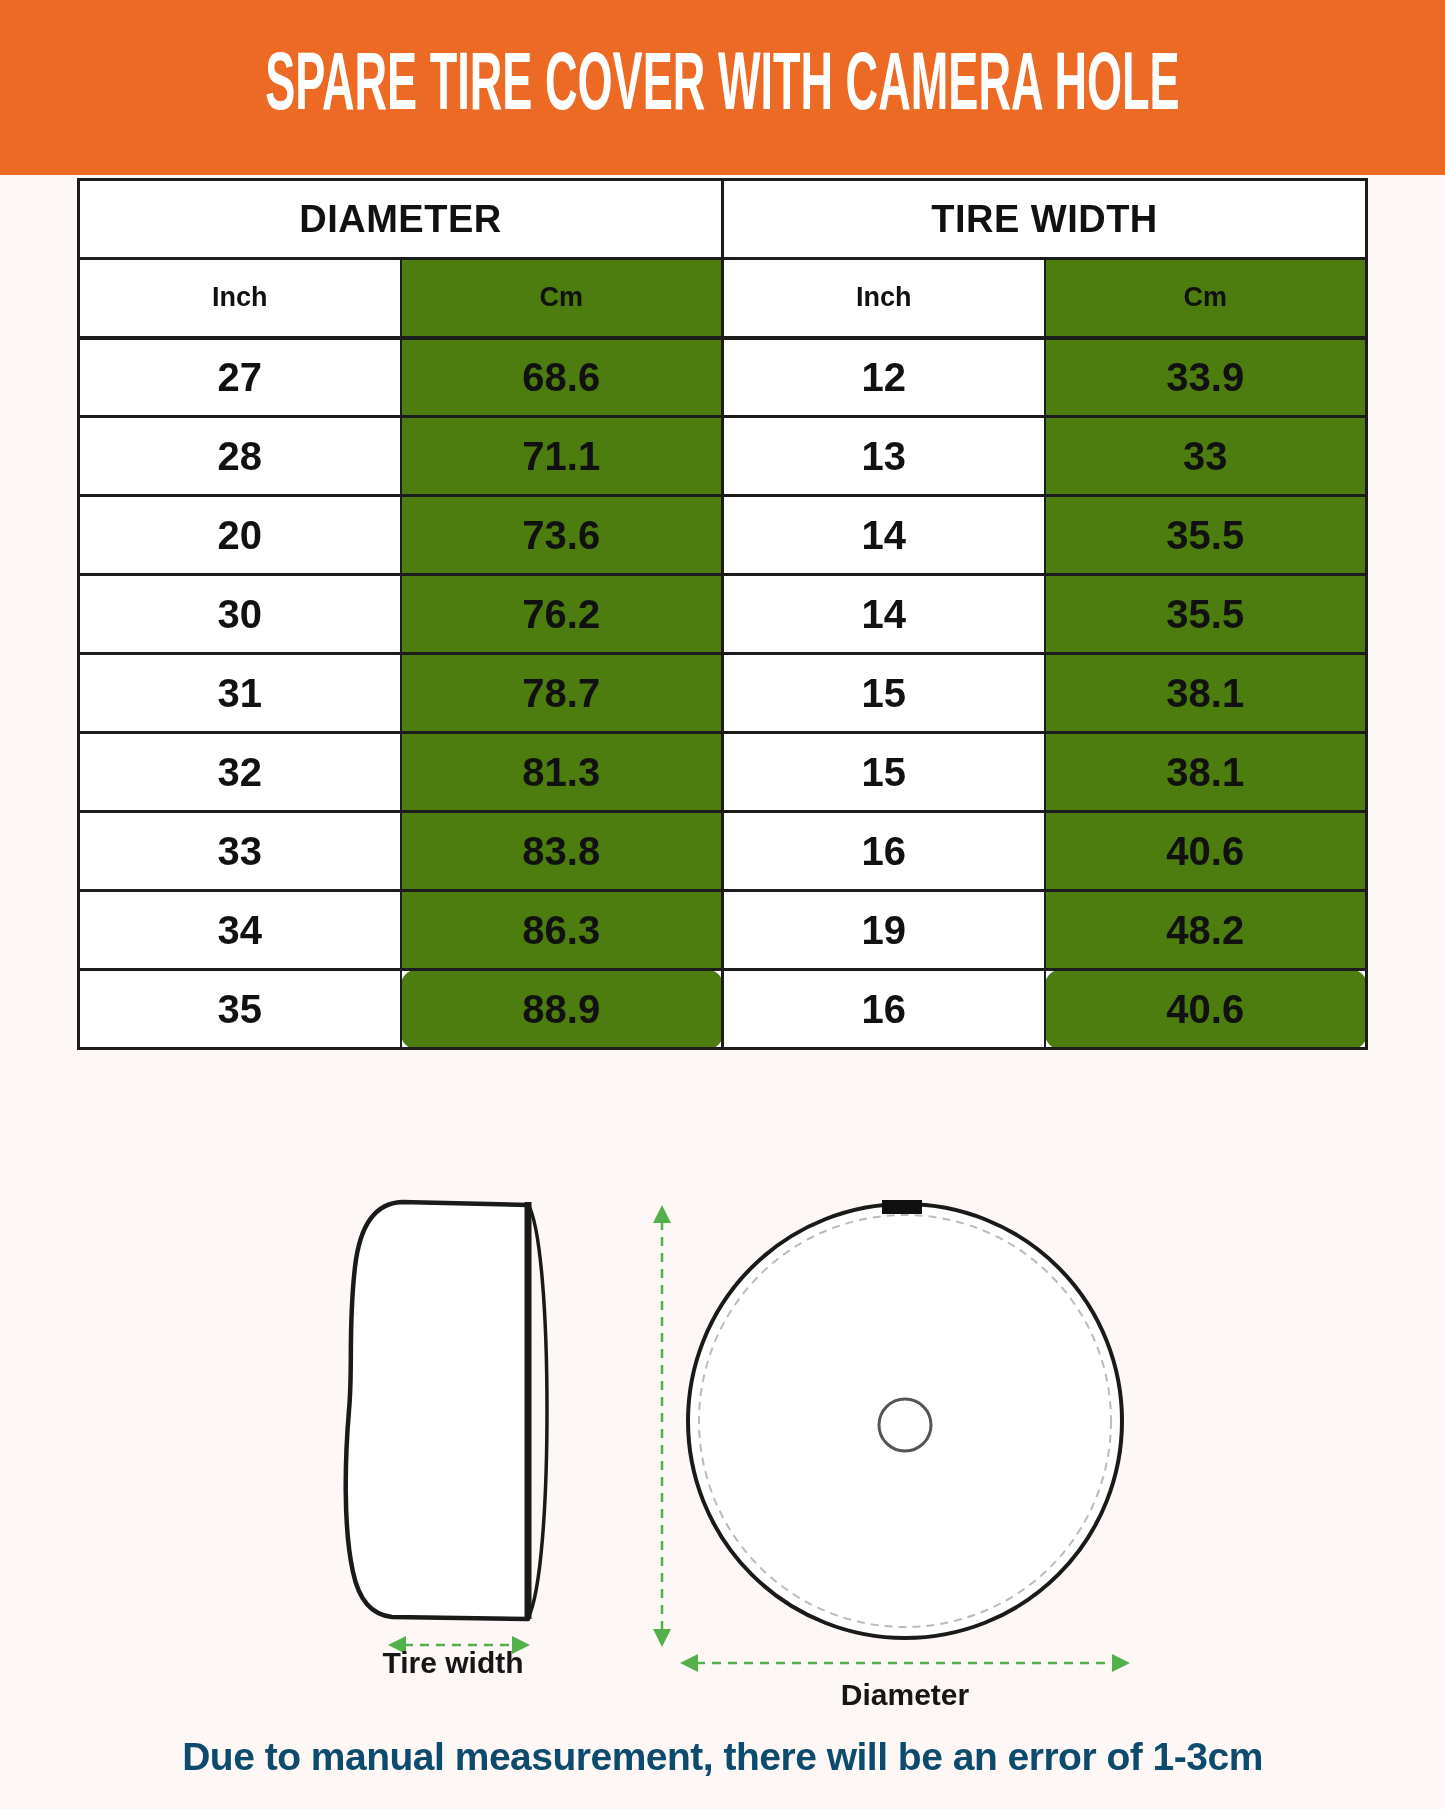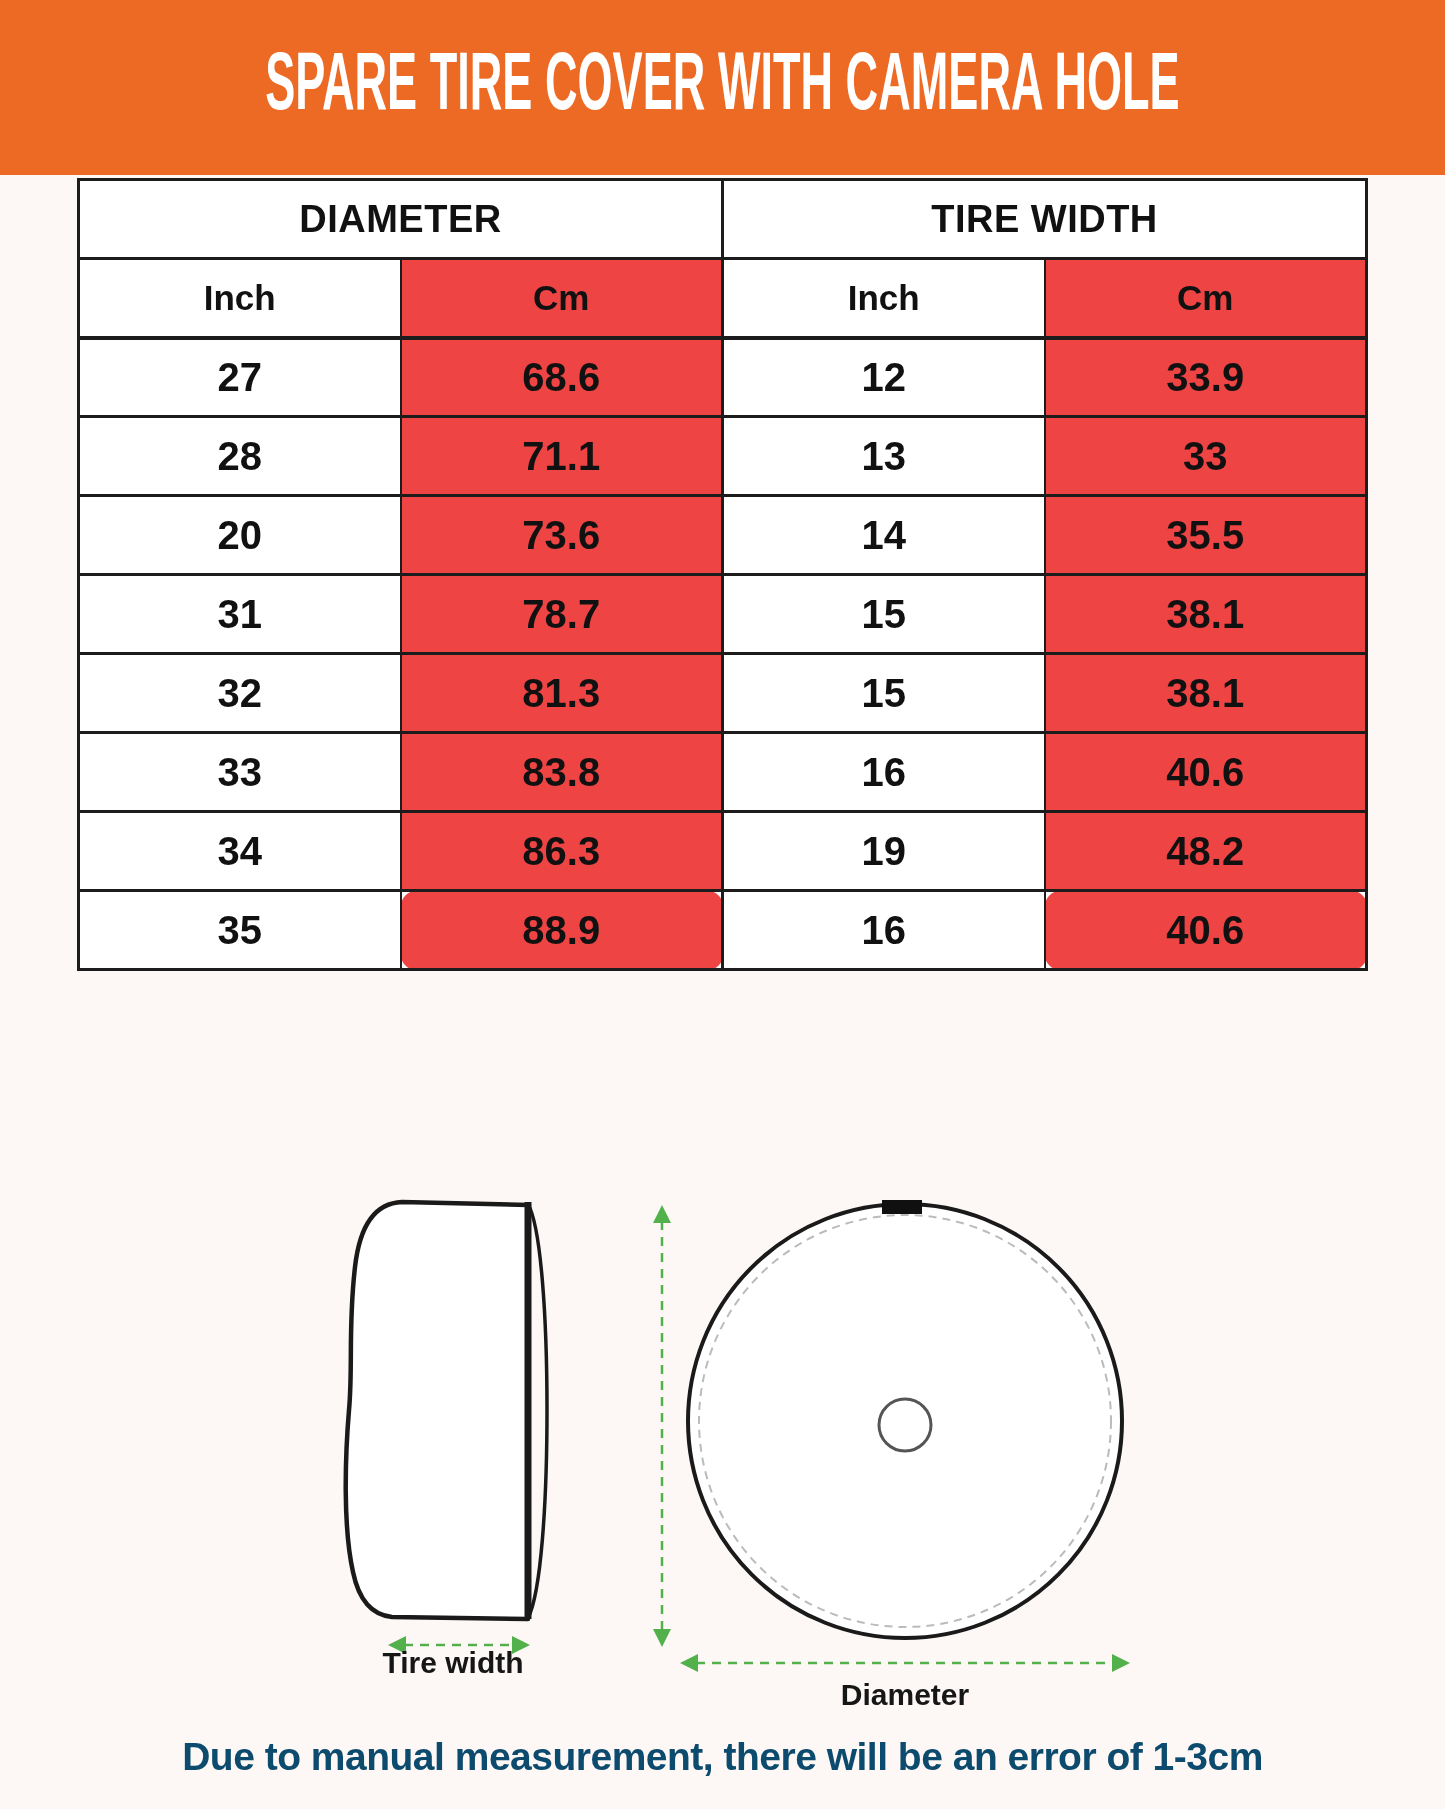--- a/index.html
+++ b/index.html
@@ -52,37 +52,37 @@
   }
   table.size-chart tr{ height:79px; }
   table.size-chart .group-row th{
     border-width:3px;
     font-size:38px;
     font-weight:bold;
     background:#FFFFFF;
     letter-spacing:0.5px;
   }
   table.size-chart .units-row th{
-    font-size:35px;
+    font-size:27px;
     font-weight:bold;
     border-top-width:3px;
     border-bottom-width:4px;
   }
   table.size-chart td{
     font-size:40px;
     font-weight:bold;
     border-top-width:3px;
     border-bottom-width:3px;
   }
   table.size-chart th{ border-left-width:2px; border-right-width:2px; }
   table.size-chart .outer-l{ border-left-width:3px; }
   table.size-chart .outer-r{ border-right-width:3px; }
   table.size-chart .mid{ border-left-width:3px; }
   table.size-chart tbody tr:last-child td{ border-bottom-width:3px;border-radius:15px; }
-  .shade{ background:#ef4444; }
+  .shade{ background:#4d7c0f; }
   
   .diagram{
     position:absolute;
     left:0; top:0;
     width:1445px; height:1809px;
     pointer-events:none;
   }
   .diagram svg{ position:absolute; left:330px; top:1195px; }
   .diag-label{
     position:absolute;
@@ -147,20 +147,26 @@
         <td class="mid">13</td>
         <td class="shade outer-r">33</td>
       </tr>
       <tr>
         <td class="outer-l">20</td>
         <td class="shade">73.6</td>
         <td class="mid">14</td>
         <td class="shade outer-r">35.5</td>
       </tr>
       <tr>
+        <td class="outer-l">30</td>
+        <td class="shade">76.2</td>
+        <td class="mid">14</td>
+        <td class="shade outer-r">35.5</td>
+      </tr>
+      <tr>
         <td class="outer-l">31</td>
         <td class="shade">78.7</td>
         <td class="mid">15</td>
         <td class="shade outer-r">38.1</td>
       </tr>
       <tr>
         <td class="outer-l">32</td>
         <td class="shade">81.3</td>
         <td class="mid">15</td>
         <td class="shade outer-r">38.1</td>

